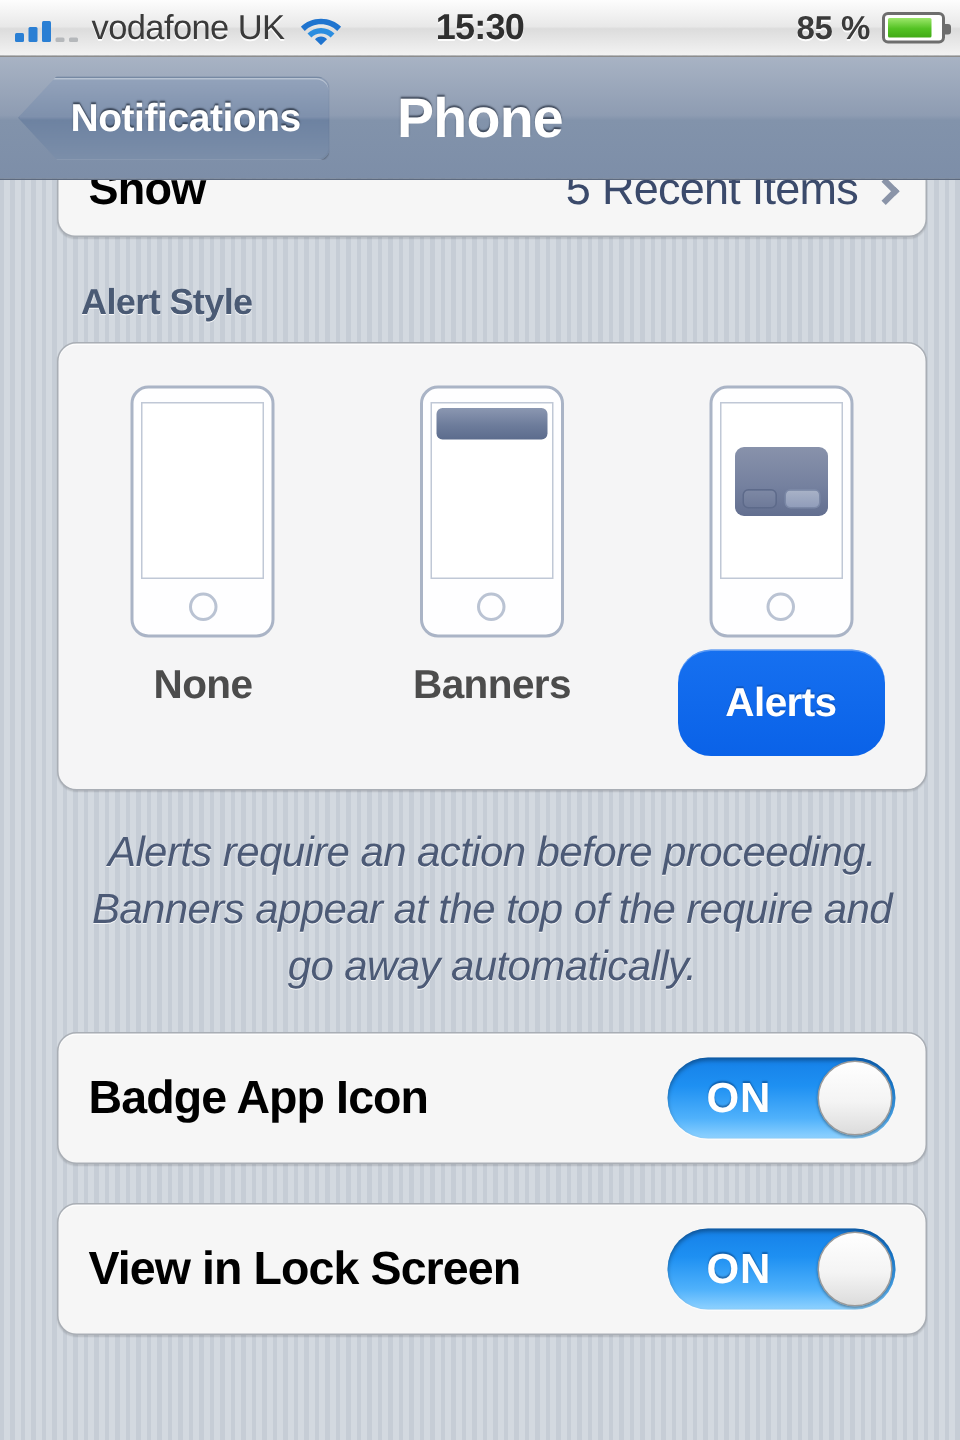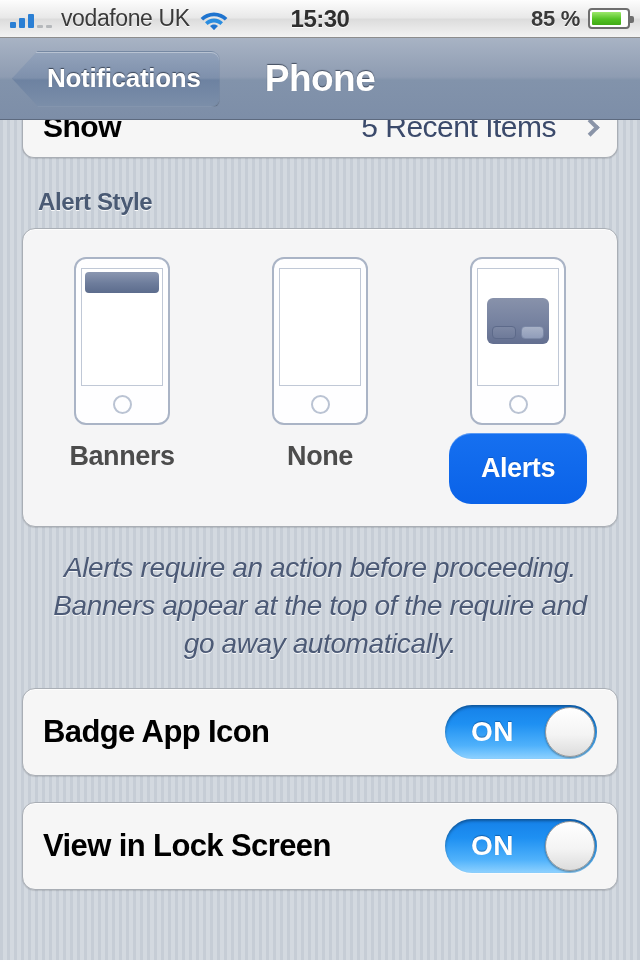--- a/index.html
+++ b/index.html
@@ -95,21 +95,21 @@
     text-shadow: 0 -1px 1px rgba(40,50,65,0.8);
     background: linear-gradient(to bottom, #93a3bb 0%, #7e90ac 48%, #6d82a1 52%, #7b8ea9 100%);
     border: 1px solid #58688020;
     border-radius: 6px 9px 9px 6px;
     box-shadow: inset 0 1px 0 rgba(255,255,255,0.35), 0 1px 1px rgba(0,0,0,0.25);
     clip-path: polygon(26px 0, 100% 0, 100% 100%, 26px 100%, 0 50%);
     padding-left: 34px;
   }
 
   
-  .content { position: relative; }
+  .content { position: relative; margin-left: 16px; }
 
   .clipped-group {
     margin: 0 22px;
     background: #f6f6f6;
     border: 1px solid #a9aeb5;
     border-top: none;
     border-radius: 0 0 12px 12px;
     height: 38px;
     overflow: hidden;
     position: relative;
@@ -119,21 +119,21 @@
     position: absolute; left: 0; right: 0; top: -24px;
     height: 62px;
     display: flex; align-items: center;
     padding: 0 20px;
   }
   .clipped-label {
     font-size: 30px; font-weight: bold; color: #000;
     letter-spacing: -0.5px;
   }
   .clipped-value {
-    margin-left: auto; display: flex; align-items: center; gap: 28px;
+    margin-left: auto; display: flex; align-items: center; gap: 12px;
     font-size: 30px; color: #3b4a6b; letter-spacing: -0.5px;
   }
   .chev {
     width: 13px; height: 13px;
     border-right: 4px solid #8a94a8; border-bottom: 4px solid #8a94a8;
     transform: rotate(-45deg);
   }
 
   .section-header {
     margin: 30px 0 12px 38px;
@@ -315,34 +315,34 @@
     </div>
   </div>
 
   <div class="section-header">Alert Style</div>
 
   <div class="panel">
     <div class="style-options">
 
       <div class="style-option">
         <div class="phone">
+          <div class="phone-screen"></div>
+          <div class="home-btn"></div>
+        </div>
+        <div class="style-label">None</div>
+      </div>
+
+      <div class="style-option">
+        <div class="phone">
           <div class="phone-screen">
             <div class="banner-bar"></div>
           </div>
           <div class="home-btn"></div>
         </div>
         <div class="style-label">Banners</div>
-      </div>
-
-      <div class="style-option">
-        <div class="phone">
-          <div class="phone-screen"></div>
-          <div class="home-btn"></div>
-        </div>
-        <div class="style-label">None</div>
       </div>
 
       <div class="style-option">
         <div class="phone">
           <div class="phone-screen">
             <div class="alert-box">
               <div class="alert-btn"></div>
               <div class="alert-btn primary"></div>
             </div>
           </div>

